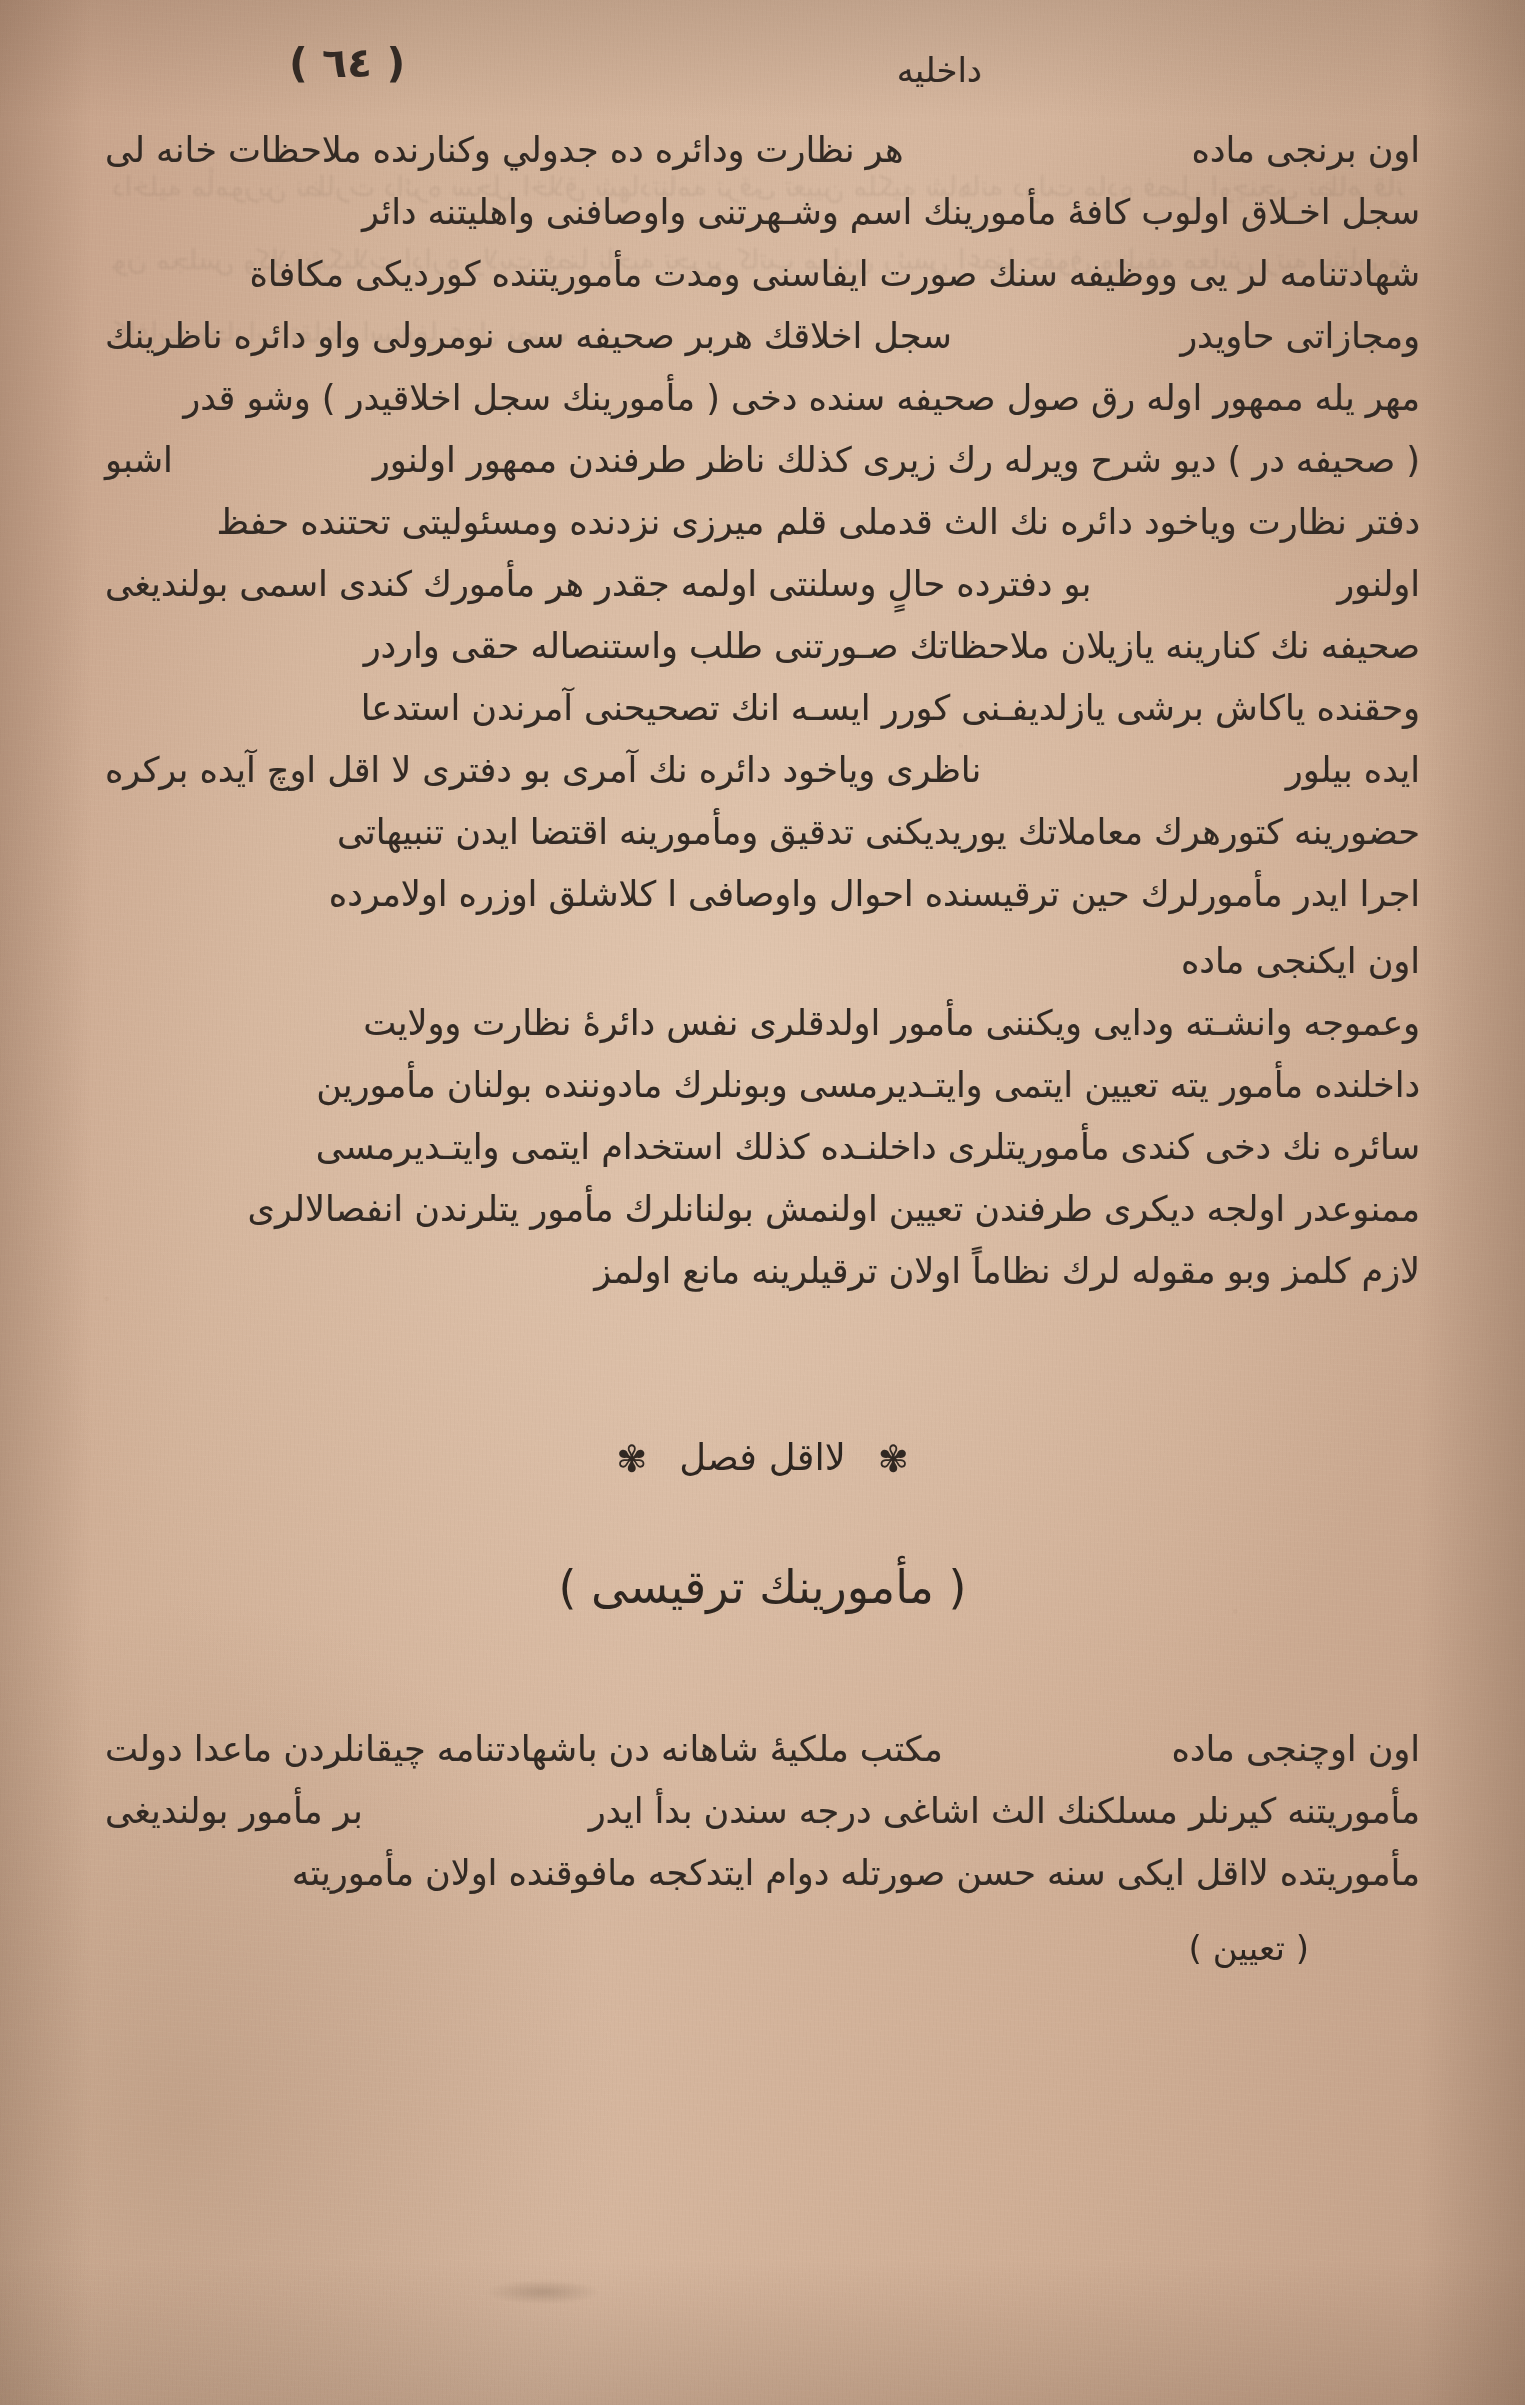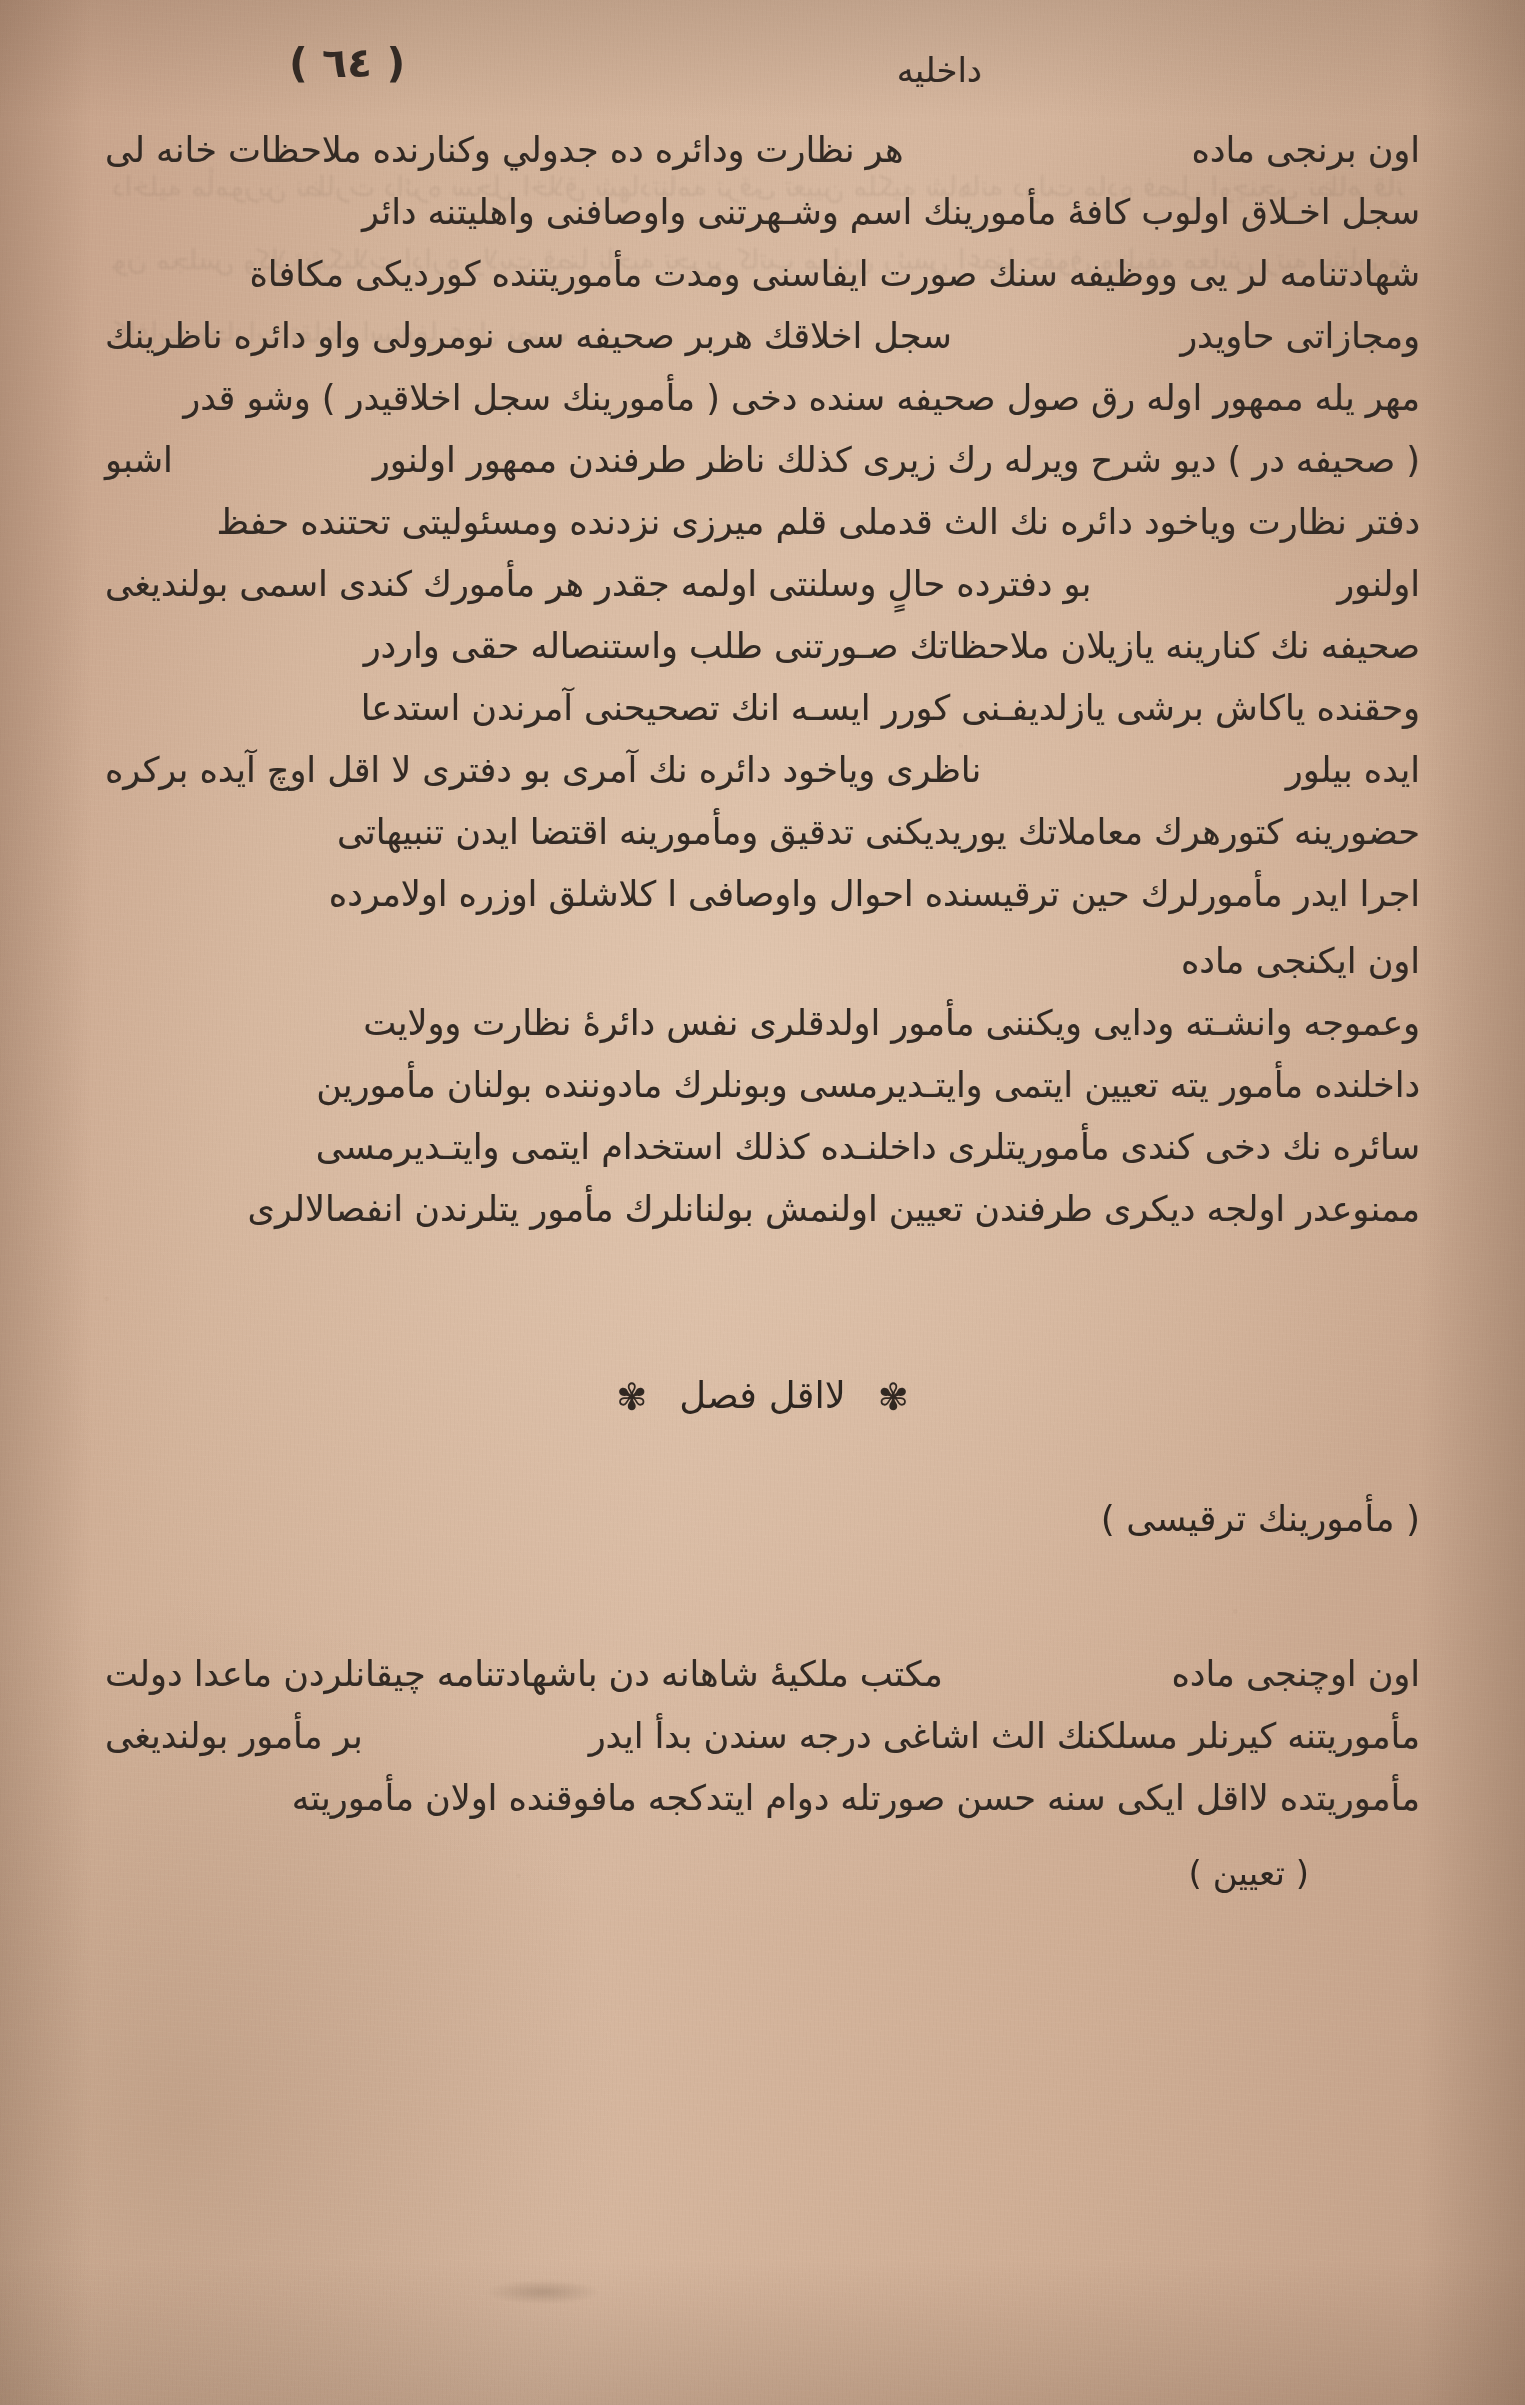--- a/index.html
+++ b/index.html
@@ -135,21 +135,22 @@
     gap: 32px;
   }
   .ornament {
     font-size: 37px;
     line-height: 1;
     color: #312822;
     transform: translateY(1.9px);
   }
   .chapter-sub {
     margin-top: 81px;
-    font-size: 36px;
+    text-align: center;
+    font-size: 46px;
     color: #2e2620;
     letter-spacing: 1.9px;
   }
 
   .tail-block { margin-top: 118px; }
 
   
   .catchword {
     margin-top: 9.4px;
     padding-right: 111px;
@@ -236,20 +237,21 @@
     <div class="body-block">
 
       <div class="line just">
         <span>اون ايكنجى ماده</span>
       </div>
 
       <div class="line right">وعموجه وانشـته ودايى ويكننى مأمور اولدقلرى نفس دائرهٔ نظارت وولايت</div>
       <div class="line right">داخلنده مأمور يته تعيين ايتمى وايتـديرمسى وبونلرك مادوننده بولنان مأمورين</div>
       <div class="line right">سائره نك دخى كندى مأموريتلرى داخلنـده كذلك استخدام ايتمى وايتـديرمسى</div>
       <div class="line right">ممنوعدر اولجه ديكرى طرفندن تعيين اولنمش بولنانلرك مأمور يتلرندن انفصالالرى</div>
+      <div class="line right">لازم كلمز وبو مقوله لرك نظاماً اولان ترقيلرينه مانع اولمز</div>
     </div>
 
     <div class="chapter-head">
       <span class="ornament">✾</span>
       <span>لااقل فصل</span>
       <span class="ornament">✾</span>
     </div>
 
     <div class="chapter-sub">
       <span>(</span>

